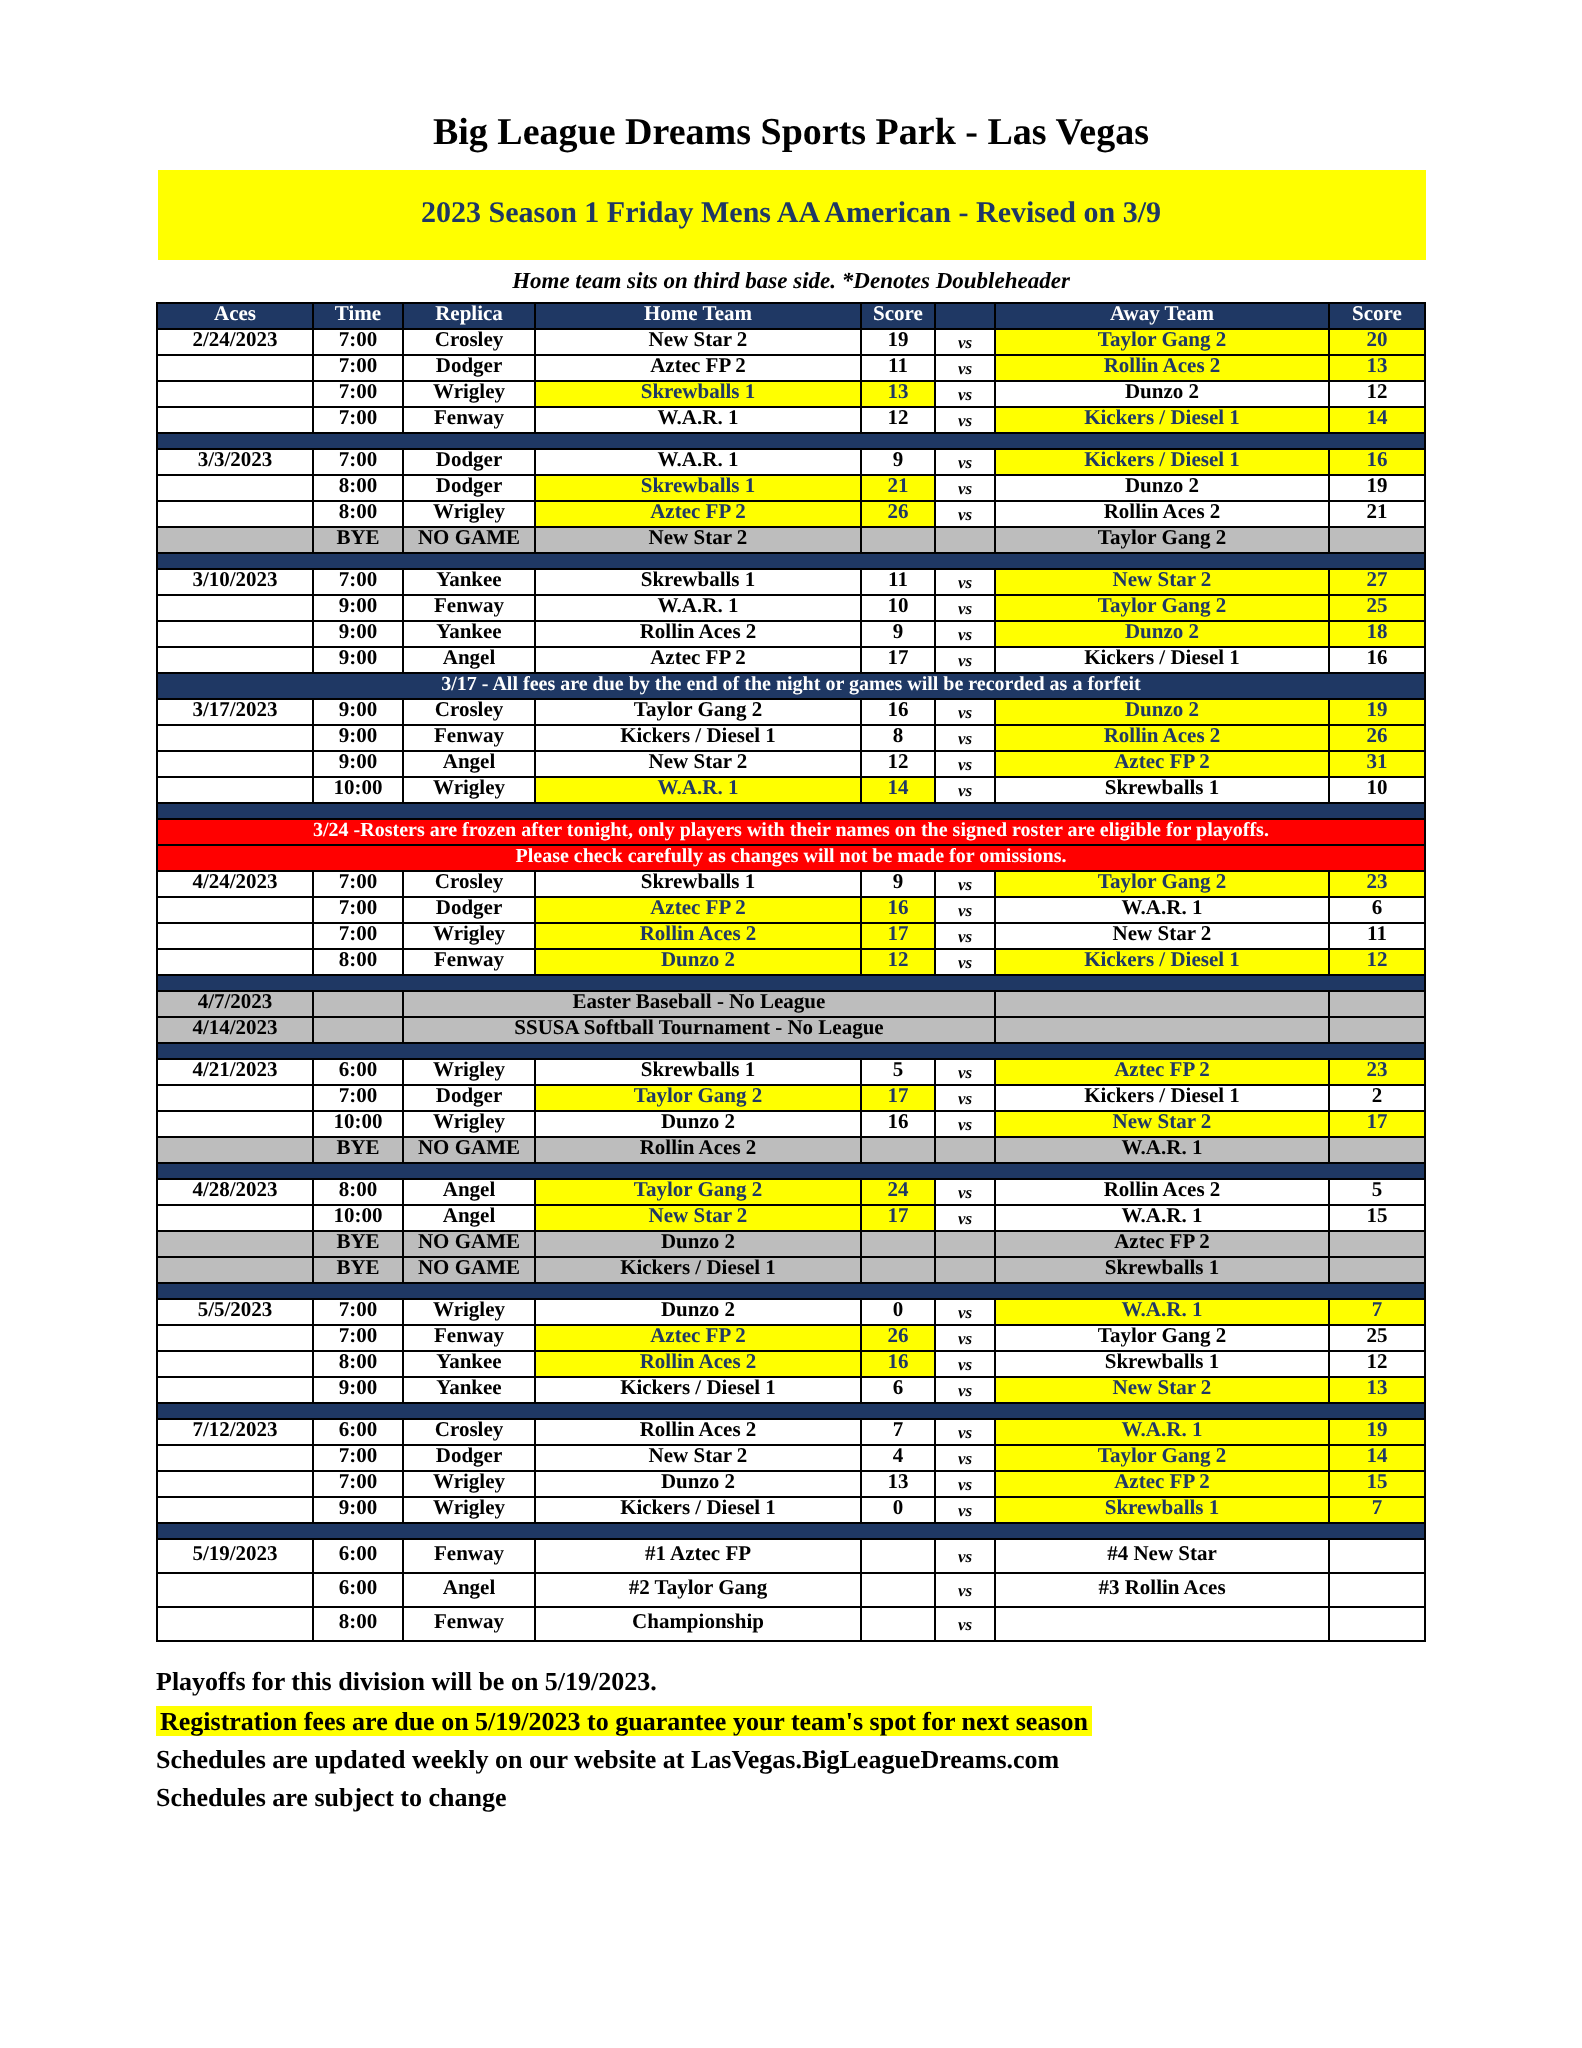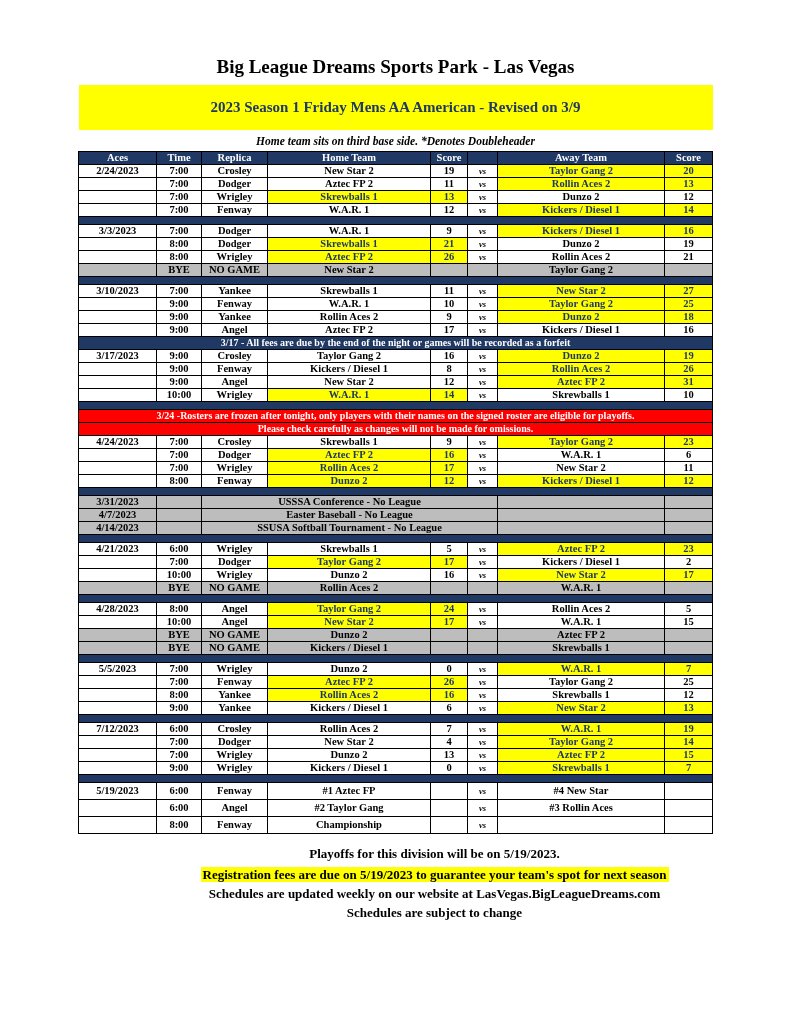--- a/index.html
+++ b/index.html
@@ -49,21 +49,21 @@
     background:#fff;color:#000;
   }
   table.sched td.vs{font-style:italic;font-size:8.5px;}
   table.sched td.hl{background:var(--yellow);color:var(--navy);}
   tr.row-separator td{background:var(--navy);height:8px;line-height:8px;}
   tr.row-note td{background:var(--navy);color:#ffffff;font-size:10px;}
   tr.row-red td{background:var(--red);color:#ffffff;font-size:10px;}
   tr.row-bye td{background:var(--gray);}
   tr.row-noleague td{background:var(--gray);}
   tr.row-playoff td{height:16px;line-height:16px;}
-  .footer{margin:12px 0 0 78px;text-align:center;}
+  .footer{margin:12px 0 0 78px;}
   .footer .fline{font-size:13px;font-weight:bold;margin-bottom:4px;line-height:15px;}
   .footer .fyellow{display:inline-block;background:var(--yellow);padding:0 2px;}
 </style>
 </head>
 <body>
 
 <div class="page">
 
   <div class="title">Big League Dreams Sports Park - Las Vegas</div>
 
@@ -310,27 +310,20 @@
           <td class="hl">Dunzo 2</td>
           <td class="hl">12</td>
           <td class="vs">vs</td>
           <td class="hl">Kickers / Diesel 1</td>
           <td class="hl">12</td>
         </tr>
         <tr class="row-separator">
           <td colspan="8"></td>
         </tr>
         <tr class="row-noleague">
-          <td>3/31/2023</td>
-          <td></td>
-          <td colspan="4">USSSA Conference - No League</td>
-          <td></td>
-          <td></td>
-        </tr>
-        <tr class="row-noleague">
           <td>4/7/2023</td>
           <td></td>
           <td colspan="4">Easter Baseball - No League</td>
           <td></td>
           <td></td>
         </tr>
         <tr class="row-noleague">
           <td>4/14/2023</td>
           <td></td>
           <td colspan="4">SSUSA Softball Tournament - No League</td>

